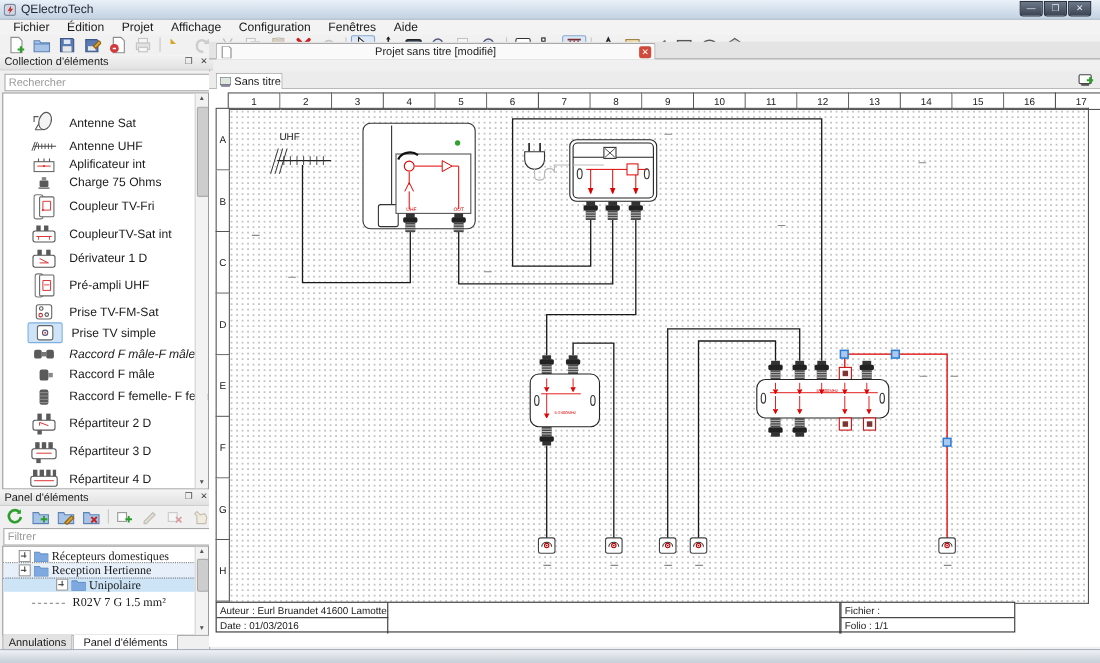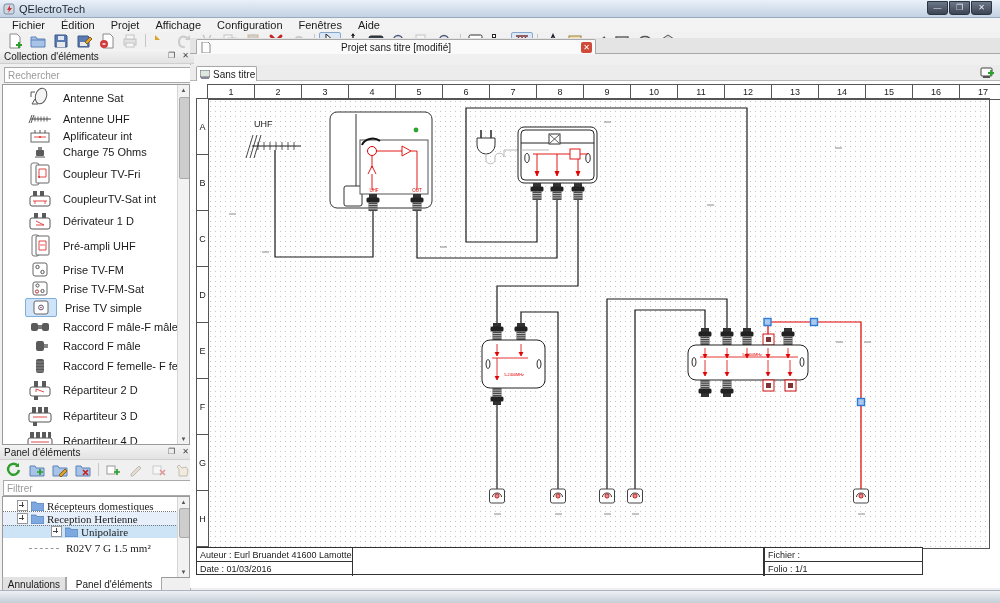--- a/index.html
+++ b/index.html
@@ -355,21 +355,21 @@
     <div class="dockhead" style="top:0;">
       <span>Collection d'éléments</span>
       <span class="dockbtns">
         <span class="dockbtn">❐</span>
         <span class="dockbtn">✕</span>
       </span>
     </div>
     <input class="searchbox" style="top: 18px;" placeholder="Rechercher">
 
     <div class="listframe" style="top:35px;height:359px;">
-      <div style="padding-top:1px;">
+      <div style="padding-top:15px;">
         <div class="citem" style="height:24px;">
           <span class="cicon">
               <svg width="26" height="22" viewBox="0 0 26 22">
                 <ellipse cx="14" cy="9" rx="5.5" ry="8" fill="#f4f4f4" stroke="#555" transform="rotate(18 14 9)"></ellipse>
                 <path d="M8 12 5 17M5 17h6M8 5h-4v5" fill="none" stroke="#555"></path>
               </svg>
             </span>
           <span class="clabel">Antenne Sat</span>
         </div>
         <div class="citem" style="height:17px;">
@@ -445,48 +445,38 @@
                 <path d="M12 8h7v9h-7z" fill="none" stroke="#d33" stroke-width=".9"></path>
                 <path d="M13 12h5" stroke="#d33" stroke-width=".8"></path>
               </svg>
             </span>
           <span class="clabel">Pré-ampli UHF</span>
         </div>
         <div class="citem" style="height:19px;">
           <span class="cicon">
               <svg width="20" height="17" viewBox="0 0 20 17">
                 <rect x="3" y="2" width="14" height="13" rx="2" fill="#fff" stroke="#666"></rect>
-                <circle cx="7.5" cy="6" r="1.7" fill="none" stroke="#555"></circle>
-                <circle cx="12.5" cy="11" r="1.7" fill="none" stroke="#555"></circle>
-              </svg>
-            </span>
-          <span class="clabel">Prise TV-FM</span>
-        </div>
-        <div class="citem" style="height:19px;">
-          <span class="cicon">
-              <svg width="20" height="17" viewBox="0 0 20 17">
-                <rect x="3" y="2" width="14" height="13" rx="2" fill="#fff" stroke="#666"></rect>
                 <circle cx="7.5" cy="5.5" r="1.6" fill="none" stroke="#555"></circle>
                 <circle cx="7" cy="11.5" r="1.6" fill="none" stroke="#b33"></circle>
                 <circle cx="12.5" cy="11" r="1.6" fill="none" stroke="#555"></circle>
               </svg>
             </span>
           <span class="clabel">Prise TV-FM-Sat</span>
         </div>
         <div class="citem" style="height:19px;">
           <span class="cicon sel">
               <svg width="20" height="17" viewBox="0 0 20 17">
                 <rect x="3" y="2" width="14" height="13" rx="2" fill="#fff" stroke="#666"></rect>
                 <circle cx="10" cy="8.5" r="2.4" fill="none" stroke="#557"></circle>
                 <circle cx="10" cy="8.5" r=".8" fill="#c33"></circle>
               </svg>
             </span>
           <span class="clabel">Prise TV simple</span>
         </div>
-        <div class="citem" style="height:19px;">
+        <div class="citem" style="height:19px;font-style:italic;">
           <span class="cicon">
               <svg width="22" height="16" viewBox="0 0 22 16">
                 <rect x="2" y="4" width="7" height="8" rx="2" fill="#5a5a5a"></rect>
                 <rect x="13" y="4" width="7" height="8" rx="2" fill="#5a5a5a"></rect>
                 <rect x="9" y="6" width="4" height="4" fill="#777"></rect>
               </svg>
             </span>
           <span class="clabel">Raccord F mâle-F mâle</span>
         </div>
         <div class="citem" style="height:19px;">

